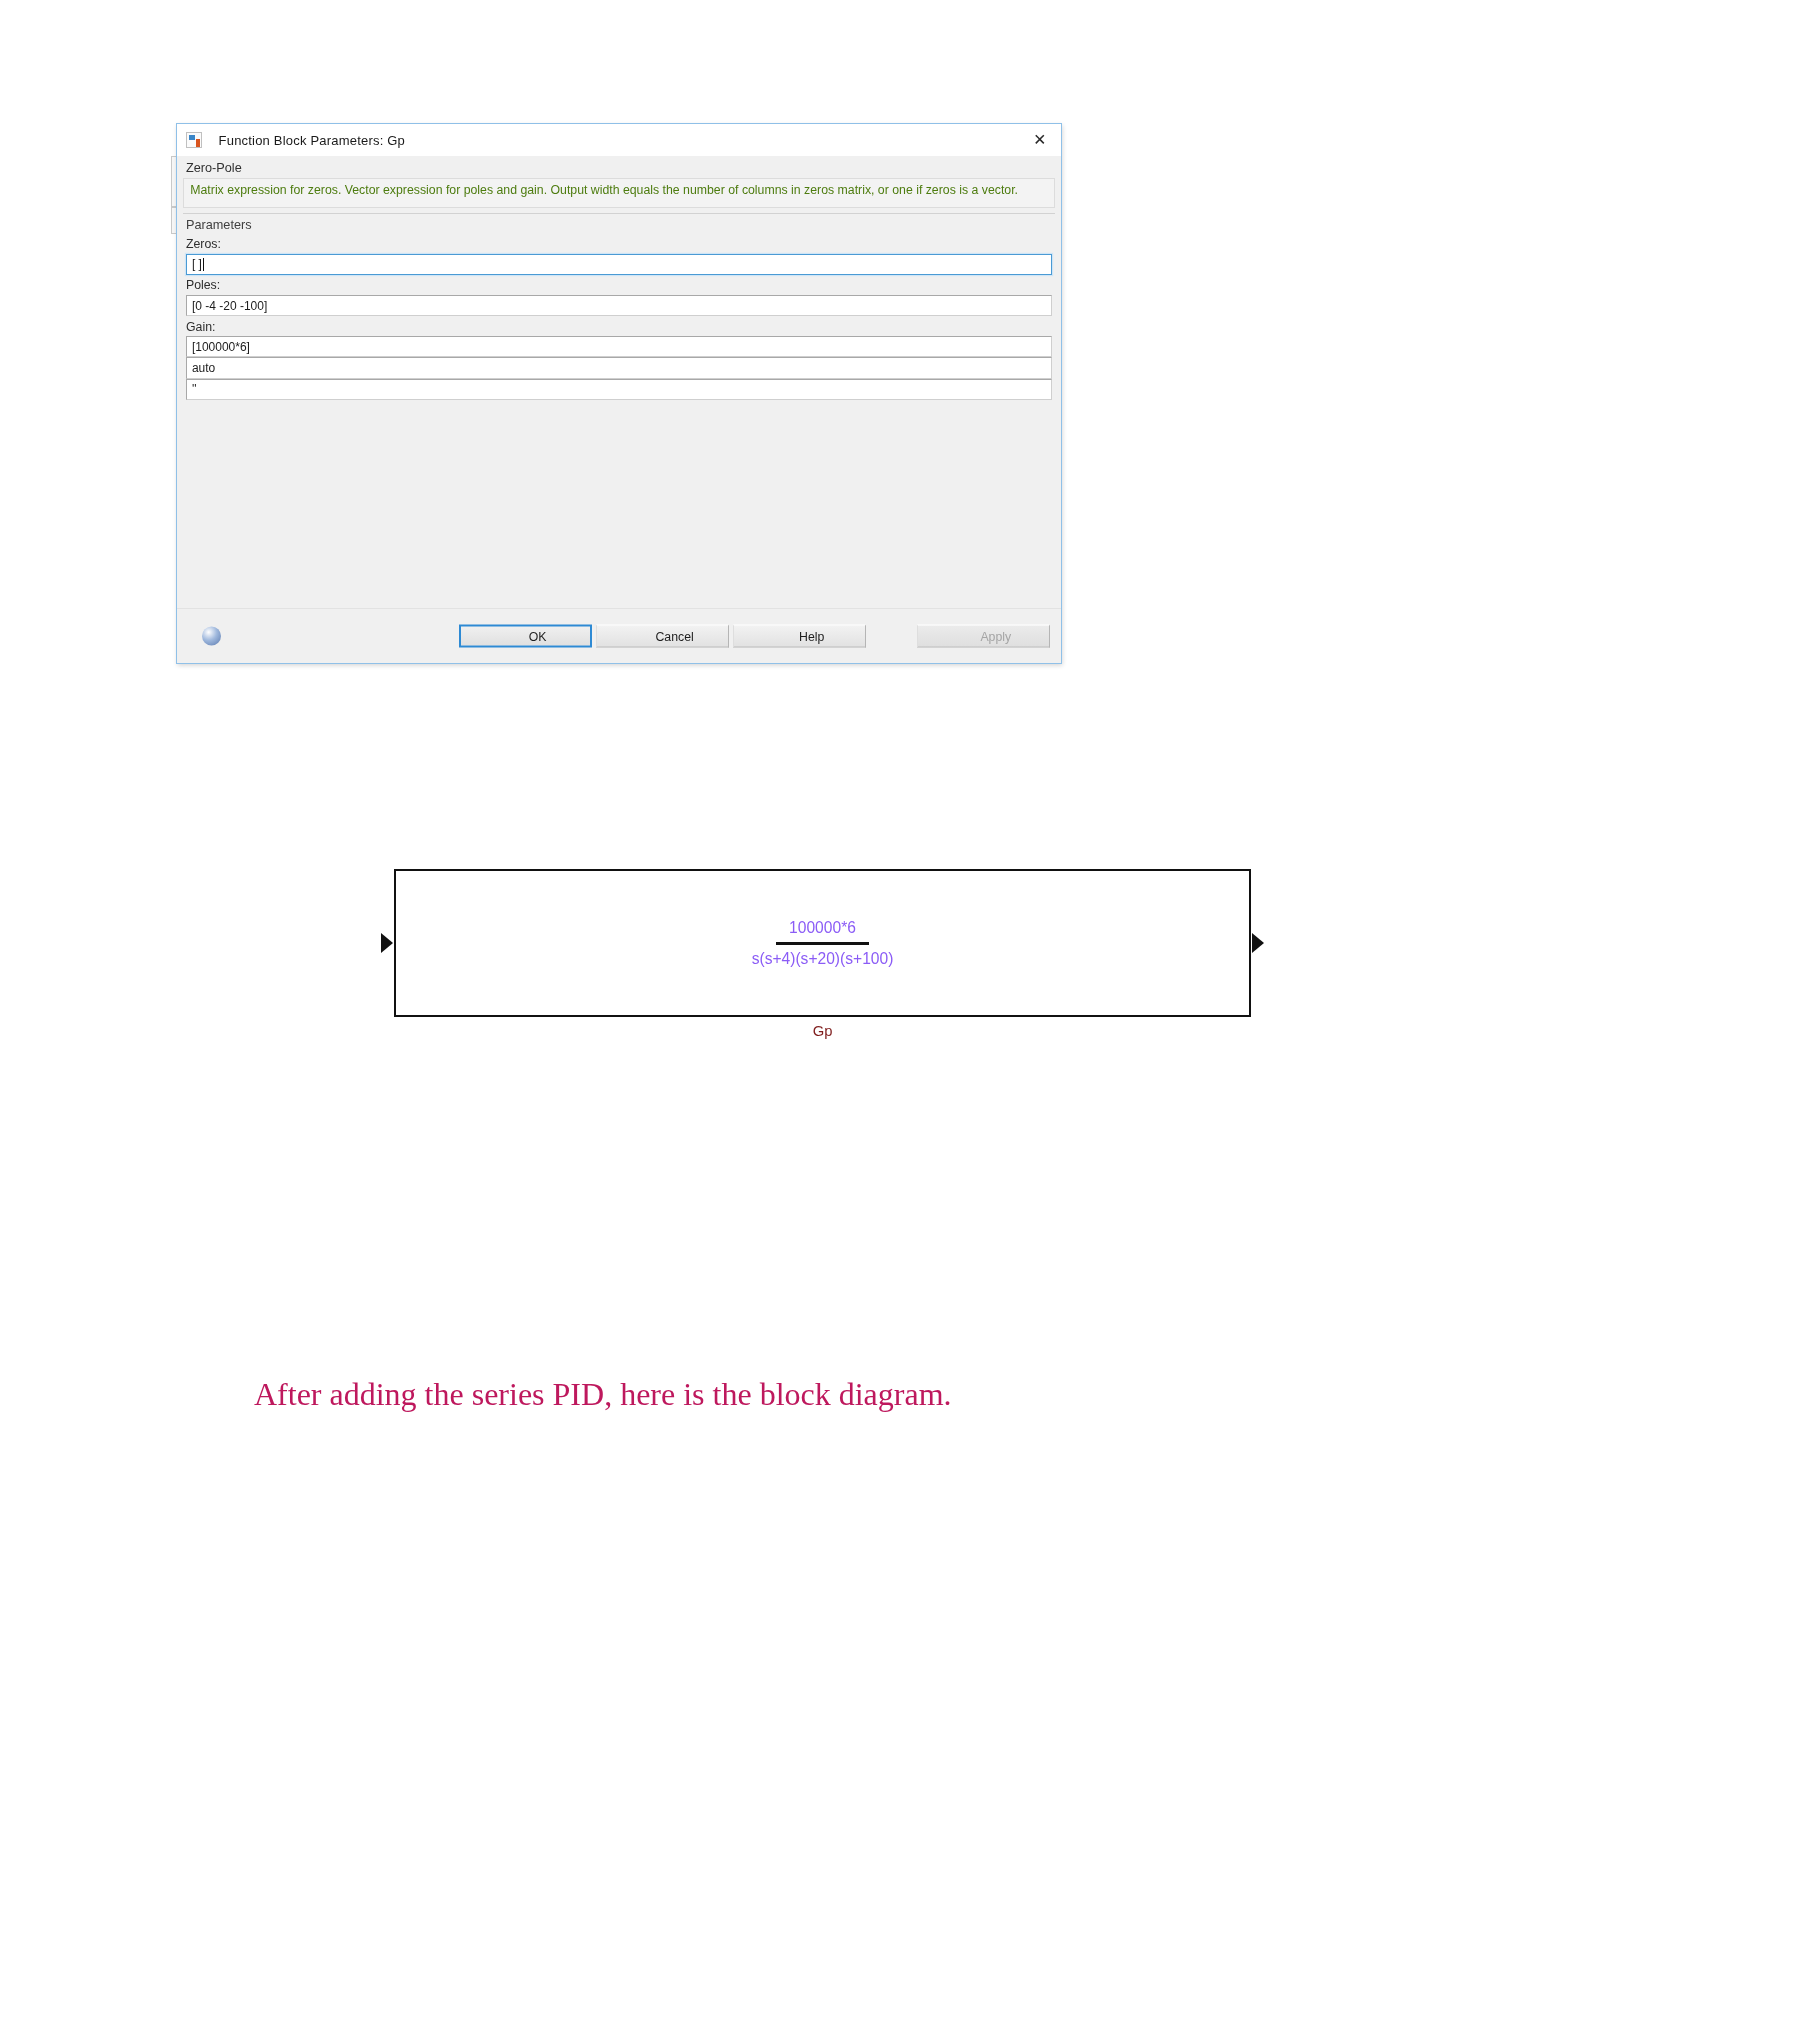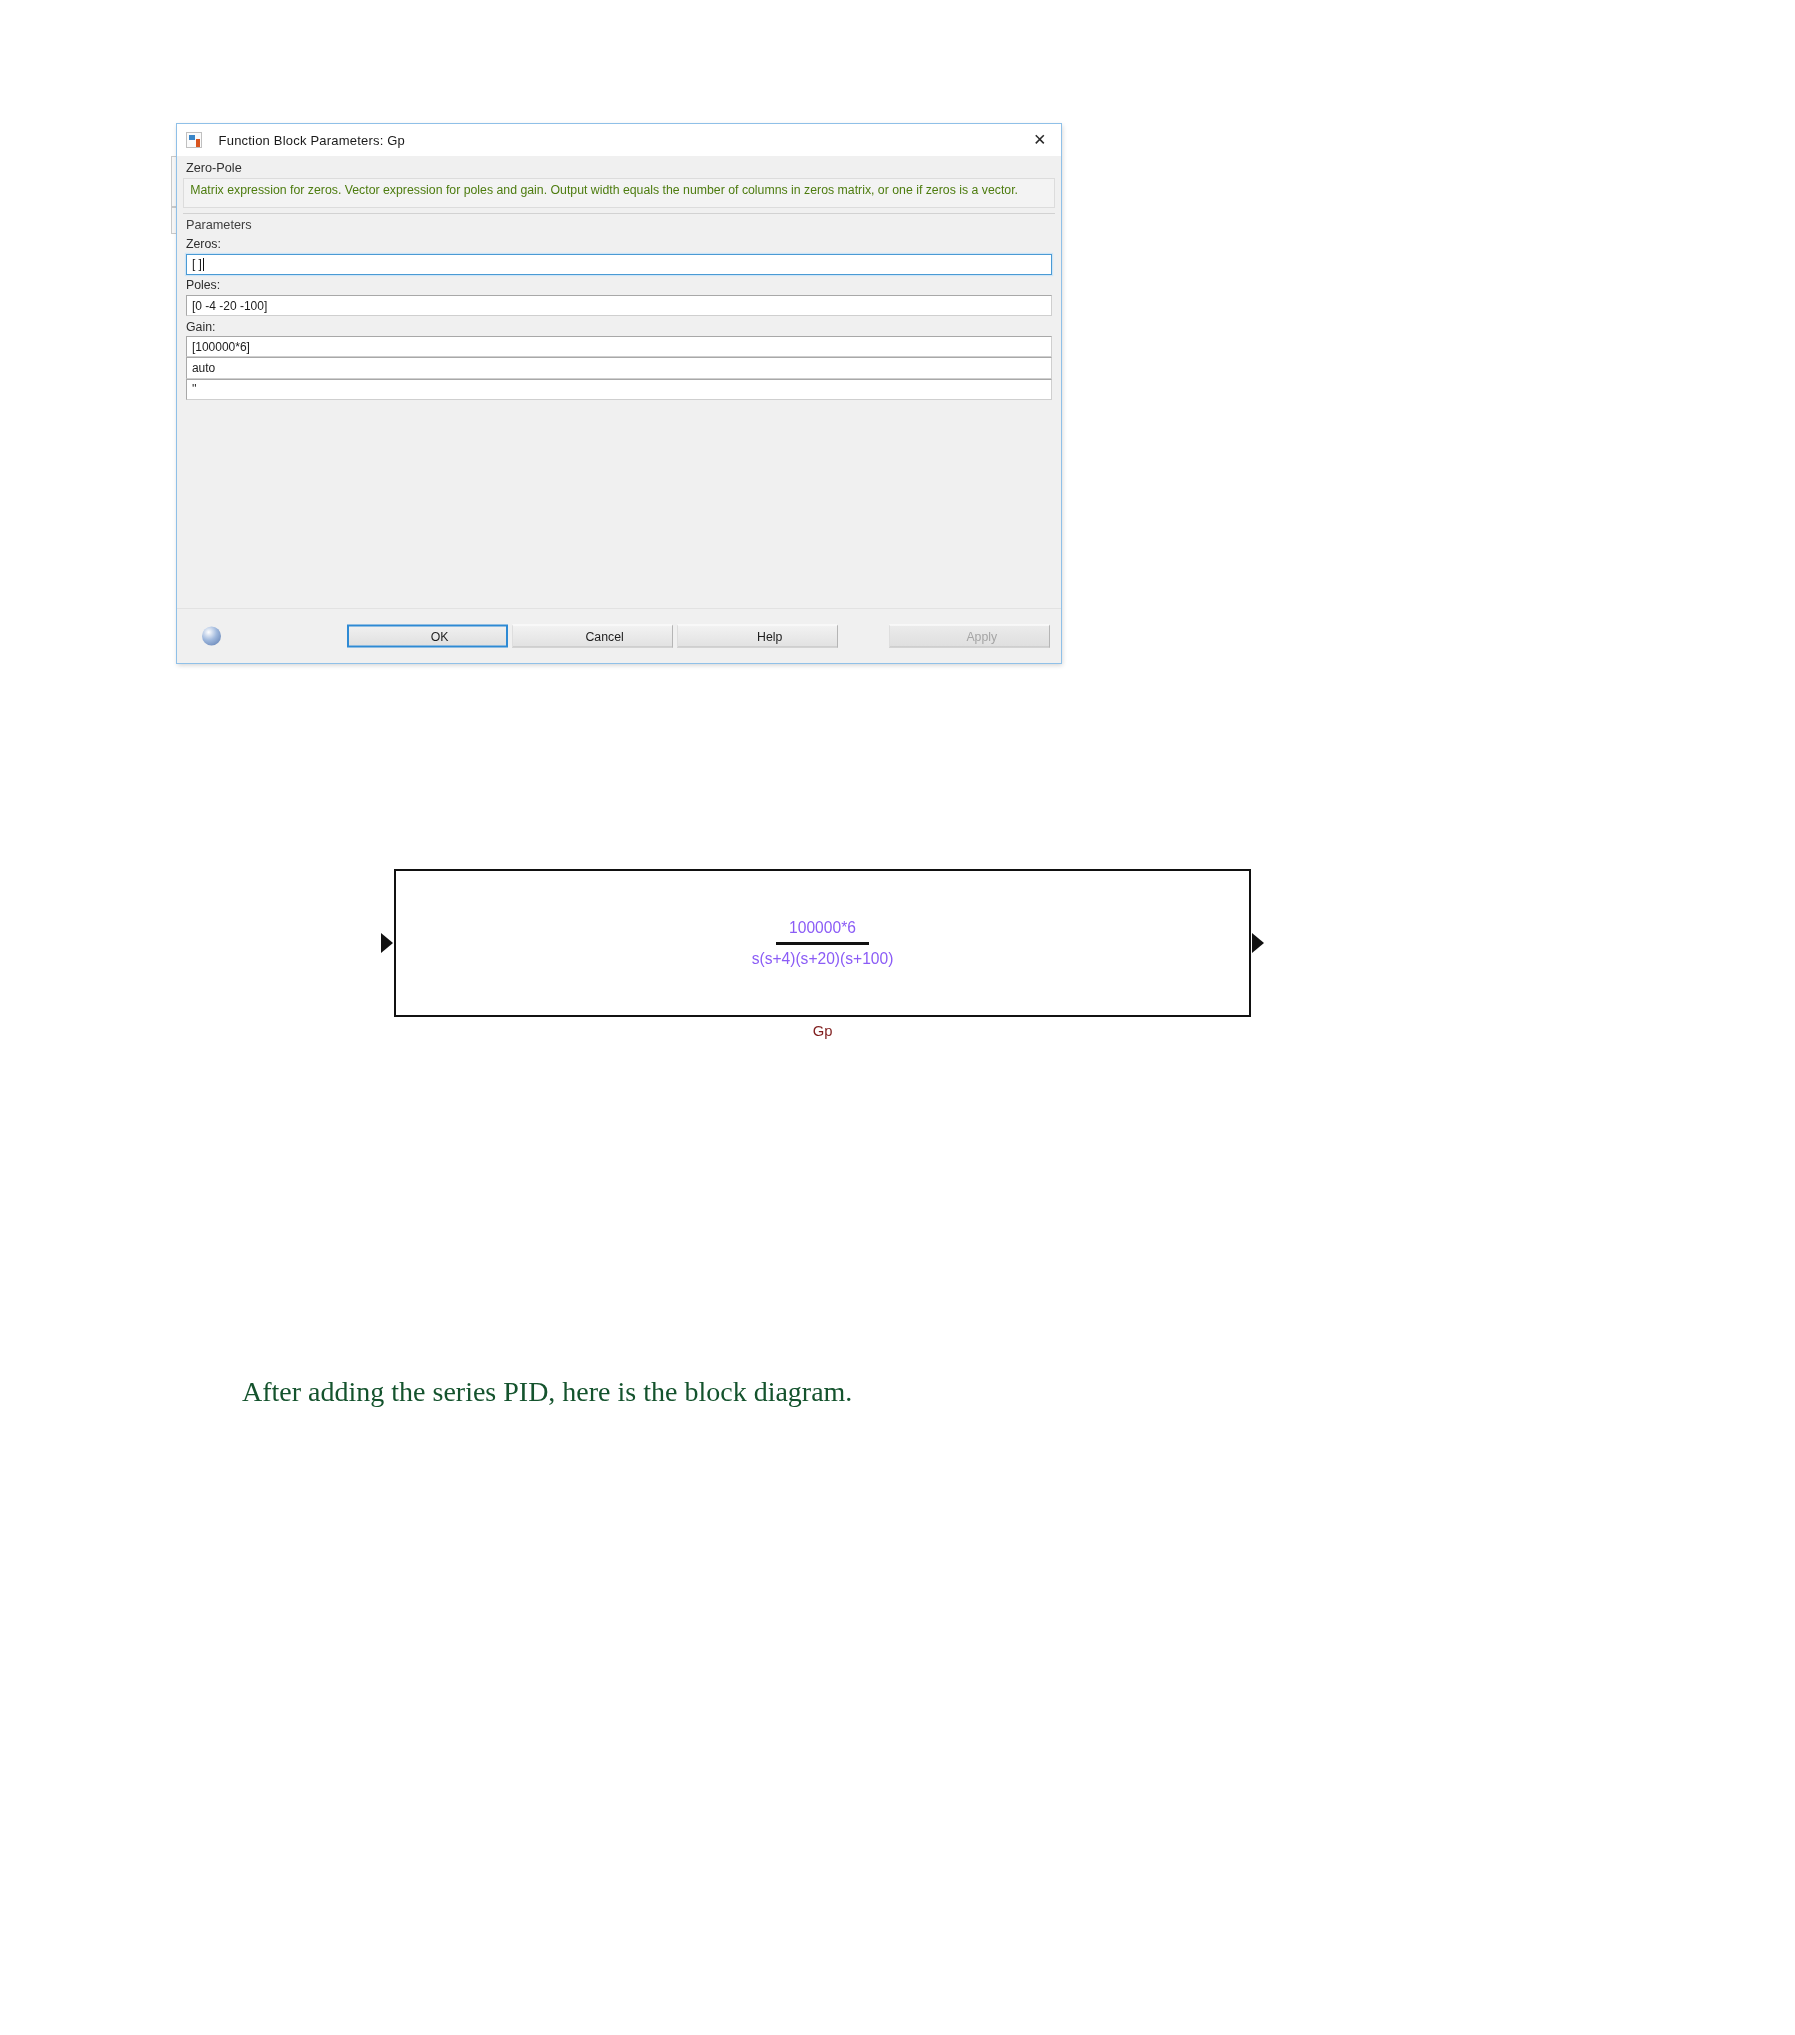--- a/index.html
+++ b/index.html
@@ -187,21 +187,21 @@
   }
   .footer-buttons {
     position: absolute;
     right: 10.7px;
     top: 50%;
     transform: translateY(-50%);
     display: flex;
     gap: 4.1px;
   }
   .dlg-btn {
-    width: 161px;
+    width: 133px;
     height: 23px;
     background: linear-gradient(#f2f2f2, #e2e2e2);
     border-top: 0.8px solid #ffffff;
     border-left: 0.8px solid #dedede;
     border-right: 0.8px solid #b5b5b5;
     border-bottom: 0.8px solid #b5b5b5;
     box-sizing: border-box;
     display: flex;
     align-items: center;
     justify-content: center;
@@ -277,25 +277,25 @@
     top: 100%;
     margin-top: 5.7px;
     text-align: center;
     font-size: 14.8px;
     color: #7f1d1d;
   }
 
   
   .body-text {
     position: absolute;
-    left: 242px;
+    left: 254px;
     top: 1376px;
     font-family: "Liberation Serif", serif;
-    font-size: 28px;
-    color: #14532d;
+    font-size: 32px;
+    color: #be185d;
     white-space: nowrap;
   }
 
   
   .diagram {
     position: absolute;
     left: 0;
     top: 1583px;
     width: 1796px;
     height: 369px;

